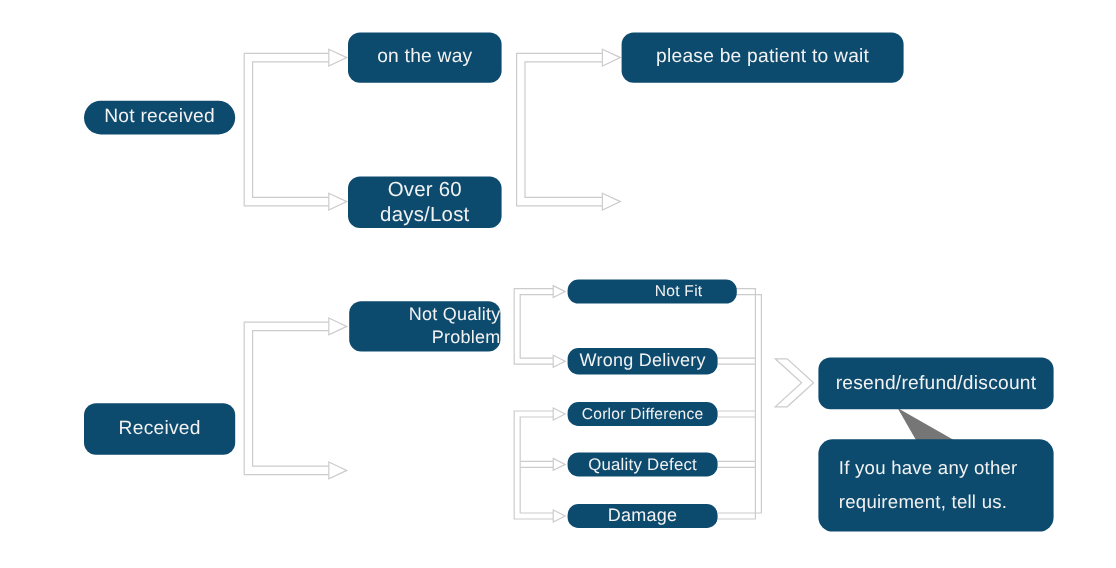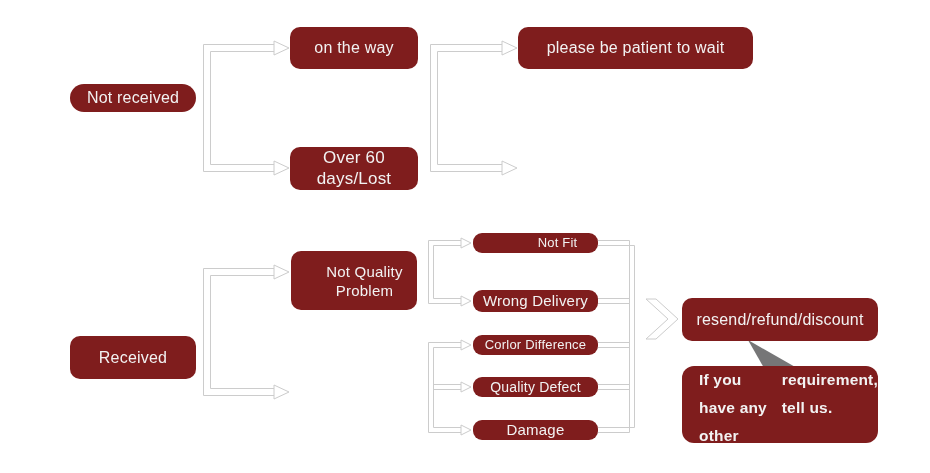--- a/index.html
+++ b/index.html
@@ -10,54 +10,54 @@
     font-family:"Liberation Sans", sans-serif;
     overflow:hidden;
   }
   #connectors{position:absolute;left:0;top:0;width:930px;height:473px;}
   .line{fill:none;stroke:#cccccc;stroke-width:1;}
   .arrow{fill:#ffffff;stroke:#cccccc;stroke-width:1;}
   .tail{fill:#767677;stroke:none;}
   .chev{fill:#ffffff;stroke:#cccccc;stroke-width:1;}
   .node{
     position:absolute;
-    background:#7f1d1d;
+    background:#0c4a6e;
     color:#f2f2f2;
     display:flex;align-items:center;justify-content:center;
     border-radius:10px;
     font-size:16px;
     line-height:1.2;
     text-align:center;
     box-sizing:border-box;
     letter-spacing:0.2px;
   }
   .small{border-radius:9px;font-size:13px;}
   
   .n-not-received{left:70px;top:84px;width:126px;height:28px;border-radius:22px;}
   .n-on-the-way{left:290px;top:27px;width:128px;height:42px;}
   .n-over-60{left:290px;top:147px;width:128px;height:43px;font-size:17px;}
   .n-please-wait{left:518px;top:27px;width:235px;height:42px;}
   .n-resend-refund{left:518px;top:147px;width:169px;height:43px;}
   .n-received{left:70px;top:336px;width:126px;height:43px;text-align:center;}
-  .n-nqp{left:291px;top:251px;width:126px;height:59px;justify-content:flex-start;
-         text-align:center;padding-left:21px;font-size:15px;line-height:19px;}
+  .n-nqp{left:291px;top:251px;width:126px;height:42px;justify-content:flex-start;
+         text-align:right;padding-left:21px;font-size:15px;line-height:19px;}
   .n-qp{left:290px;top:371px;width:130px;height:41px;font-size:15.5px;}
   
-  .n-not-fit{left:473px;top:233px;width:125px;height:20px;padding-left:44px;}
+  .n-not-fit{left:473px;top:233px;width:141px;height:20px;padding-left:44px;}
   .n-wrong{left:473px;top:290px;width:125px;height:22px;font-size:15px;}
   .n-corlor{left:473px;top:335px;width:125px;height:20px;}
   .n-defect{left:473px;top:377px;width:125px;height:20px;font-size:14px;}
   .n-damage{left:473px;top:420px;width:125px;height:20px;font-size:15px;}
   
   .n-rrd{left:682px;top:298px;width:196px;height:43px;}
   .n-bubble{
     left:682px;top:366px;width:196px;height:77px;
-    border-radius:12px;flex-direction:row;align-items:flex-start;
+    border-radius:12px;flex-direction:column;align-items:flex-start;
     justify-content:center;padding-left:17px;text-align:left;
-    font-size:15.5px;line-height:28px;font-weight:bold;
+    font-size:15.5px;line-height:28px;
   }
 </style>
 </head>
 <body>
 
 <div id="stage">
 
   <svg id="connectors" viewBox="0 0 930 473">
 
     <g>

